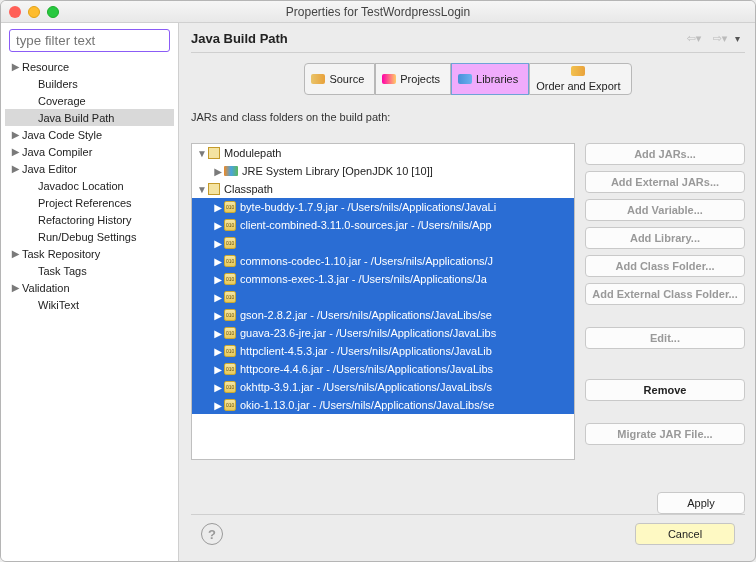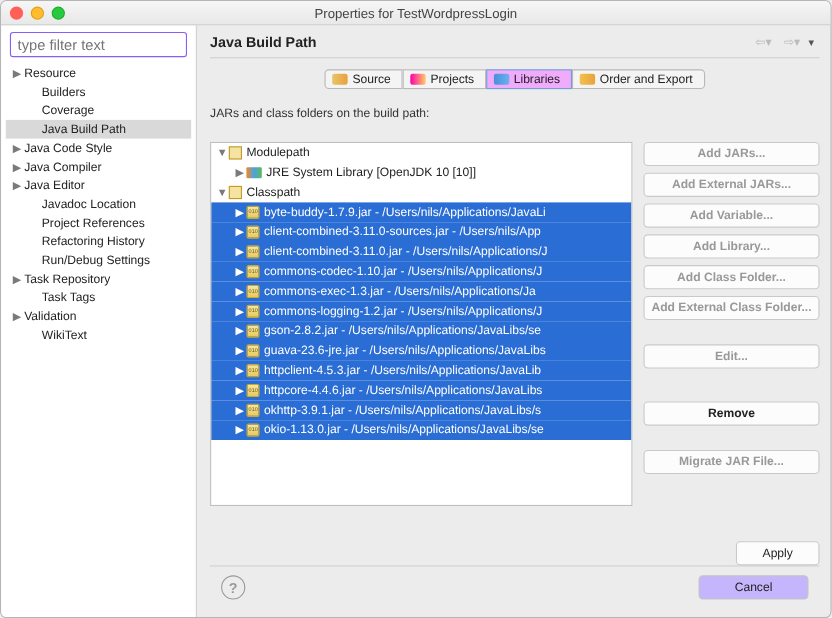--- a/index.html
+++ b/index.html
@@ -25,21 +25,21 @@
 .right{flex:1; display:flex; flex-direction:column; padding:8px 10px 8px 12px;}
 .hd{display:flex; align-items:center; justify-content:space-between; border-bottom:1px solid #cfcfcf; padding-bottom:6px; margin-bottom:10px;}
 .hd h1{font-size:13px; font-weight:600;}
 .navbtns{display:flex; gap:4px; align-items:center;}
 .arrbtn{width:22px; height:14px; font-size:11px; color:#bbb; text-align:center;}
 .menudrop{width:10px; color:#555; font-size:10px;}
 
 .tabs{display:flex; justify-content:center; gap:0; margin-bottom:16px;}
 .tab{border:1px solid #b8b8b8; padding:2px 10px 2px 6px; background:#f4f4f4; font-size:11px; display:flex; align-items:center; gap:4px; cursor:pointer;}
 .tab:first-child{border-radius:4px 0 0 4px;}
-.tab:last-child{border-radius:0 4px 4px 0;}
+.tab:last-child{border-radius:0 4px 4px 0;flex-direction:column;}
 .tab.active{background:#f0abfc; border-color:#6ea3d6;}
 .tabico{width:14px; height:10px;}
 .ico-src{background:linear-gradient(90deg,#e9c46a,#e8a13a); border-radius:2px;}
 .ico-prj{background:linear-gradient(90deg,#f0a,#fc6); border-radius:2px;}
 .ico-lib{background:linear-gradient(90deg,#4a90d9,#6bb0ef); border-radius:2px;}
 .ico-ord{background:linear-gradient(90deg,#f2c14e,#e9a23b); border-radius:2px;}
 
 .desc{font-size:11px; color:#333; margin-bottom:20px;}
 .mainrow{display:flex; gap:10px; flex:1; min-height:0;}
 .listwrap{flex:1; border:1px solid #bfbfbf; background:#fff; overflow:hidden;}
@@ -55,21 +55,21 @@
 
 .btncol{width:160px; display:flex; flex-direction:column; gap:6px;font-weight:bold;}
 .btn{border:1px solid #c9c9c9; background:#fcfcfc; border-radius:4px; height:22px; font-size:11px; color:#999; display:flex; align-items:center; justify-content:center; cursor:default;}
 .btn.enabled{color:#222; cursor:pointer;margin-top:24px;}
 .gap{height:10px;}
 
 .applyrow{display:flex; justify-content:flex-end; margin-top:8px;}
 .footer{border-top:1px solid #cfcfcf; padding:8px 10px; display:flex; align-items:center; justify-content:space-between;}
 .help{width:22px; height:22px; border:1.5px solid #9a9a9a; border-radius:50%; display:flex; align-items:center; justify-content:center; color:#9a9a9a; font-size:13px; font-weight:bold;}
 .fbtns{display:flex; gap:10px;}
-.fbtn{min-width:100px; height:22px; border-radius:4px; border:1px solid #c5c5c5; background:#c4b5fd; font-size:11px; display:flex; align-items:center; justify-content:center; cursor:pointer;}
+.fbtn{min-width:100px; height:22px; border-radius:4px; border:1px solid #c5c5c5; background:#fef9c3; font-size:11px; display:flex; align-items:center; justify-content:center; cursor:pointer;}
 .fbtn.primary{background:linear-gradient(#6cb2f5,#3e8ee0); color:#fff; border-color:#3a82cf;}
 </style>
 </head>
 <body>
 
 <div class="titlebar">
   <div class="traffic red"></div>
   <div class="traffic yel"></div>
   <div class="traffic grn"></div>
   <div class="ttl">Properties for TestWordpressLogin</div>
@@ -196,36 +196,34 @@
             <span>byte-buddy-1.7.9.jar - /Users/nils/Applications/JavaLi</span>
           </div>
           <div class="li cpad2 sel">
             <span class="ar white">▶</span>
             <span class="jarico"></span>
             <span>client-combined-3.11.0-sources.jar - /Users/nils/App</span>
           </div>
           <div class="li cpad2 sel">
             <span class="ar white">▶</span>
             <span class="jarico"></span>
-            <span>client-combined-3.11.0.jar - /Users/nils/Applications/J</span>
           </div>
           <div class="li cpad2 sel">
             <span class="ar white">▶</span>
             <span class="jarico"></span>
             <span>commons-codec-1.10.jar - /Users/nils/Applications/J</span>
           </div>
           <div class="li cpad2 sel">
             <span class="ar white">▶</span>
             <span class="jarico"></span>
             <span>commons-exec-1.3.jar - /Users/nils/Applications/Ja</span>
           </div>
           <div class="li cpad2 sel">
             <span class="ar white">▶</span>
             <span class="jarico"></span>
-            <span>commons-logging-1.2.jar - /Users/nils/Applications/J</span>
           </div>
           <div class="li cpad2 sel">
             <span class="ar white">▶</span>
             <span class="jarico"></span>
             <span>gson-2.8.2.jar - /Users/nils/Applications/JavaLibs/se</span>
           </div>
           <div class="li cpad2 sel">
             <span class="ar white">▶</span>
             <span class="jarico"></span>
             <span>guava-23.6-jre.jar - /Users/nils/Applications/JavaLibs</span>
@@ -260,21 +258,21 @@
         <div class="btn">Add External Class Folder...</div>
         <div class="gap"></div>
         <div class="btn">Edit...</div>
         <div class="btn enabled">Remove</div>
         <div class="gap"></div>
         <div class="btn">Migrate JAR File...</div>
       </div>
     </div>
 
     <div class="applyrow">
-      <div class="btn enabled" style="width:76px;">Apply</div>
+      <div class="btn enabled" style="width:88px;">Apply</div>
     </div>
 
     <div class="footer">
       <div class="help">?</div>
       <div class="fbtns">
         <div class="fbtn">Cancel</div>
       </div>
     </div>
   </div>
 </div>

